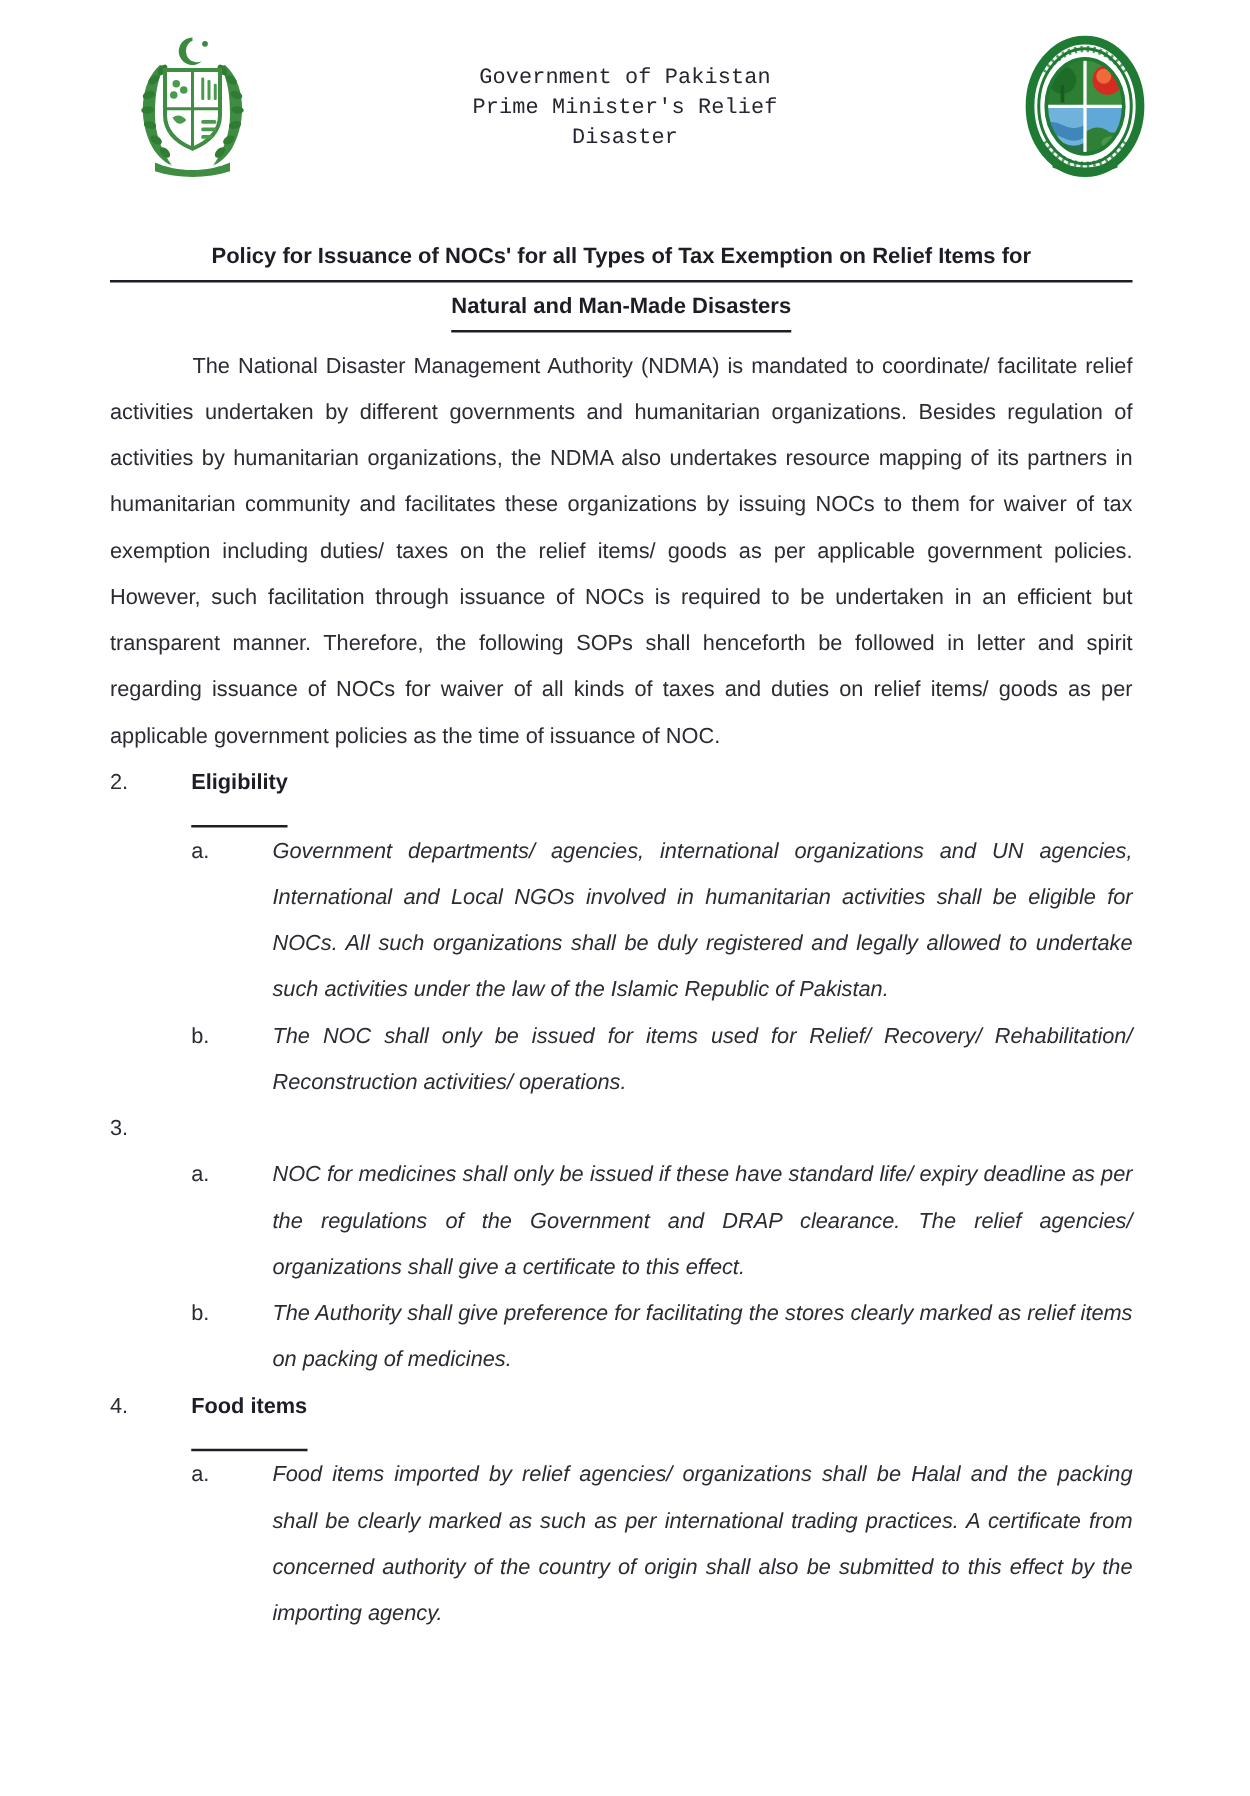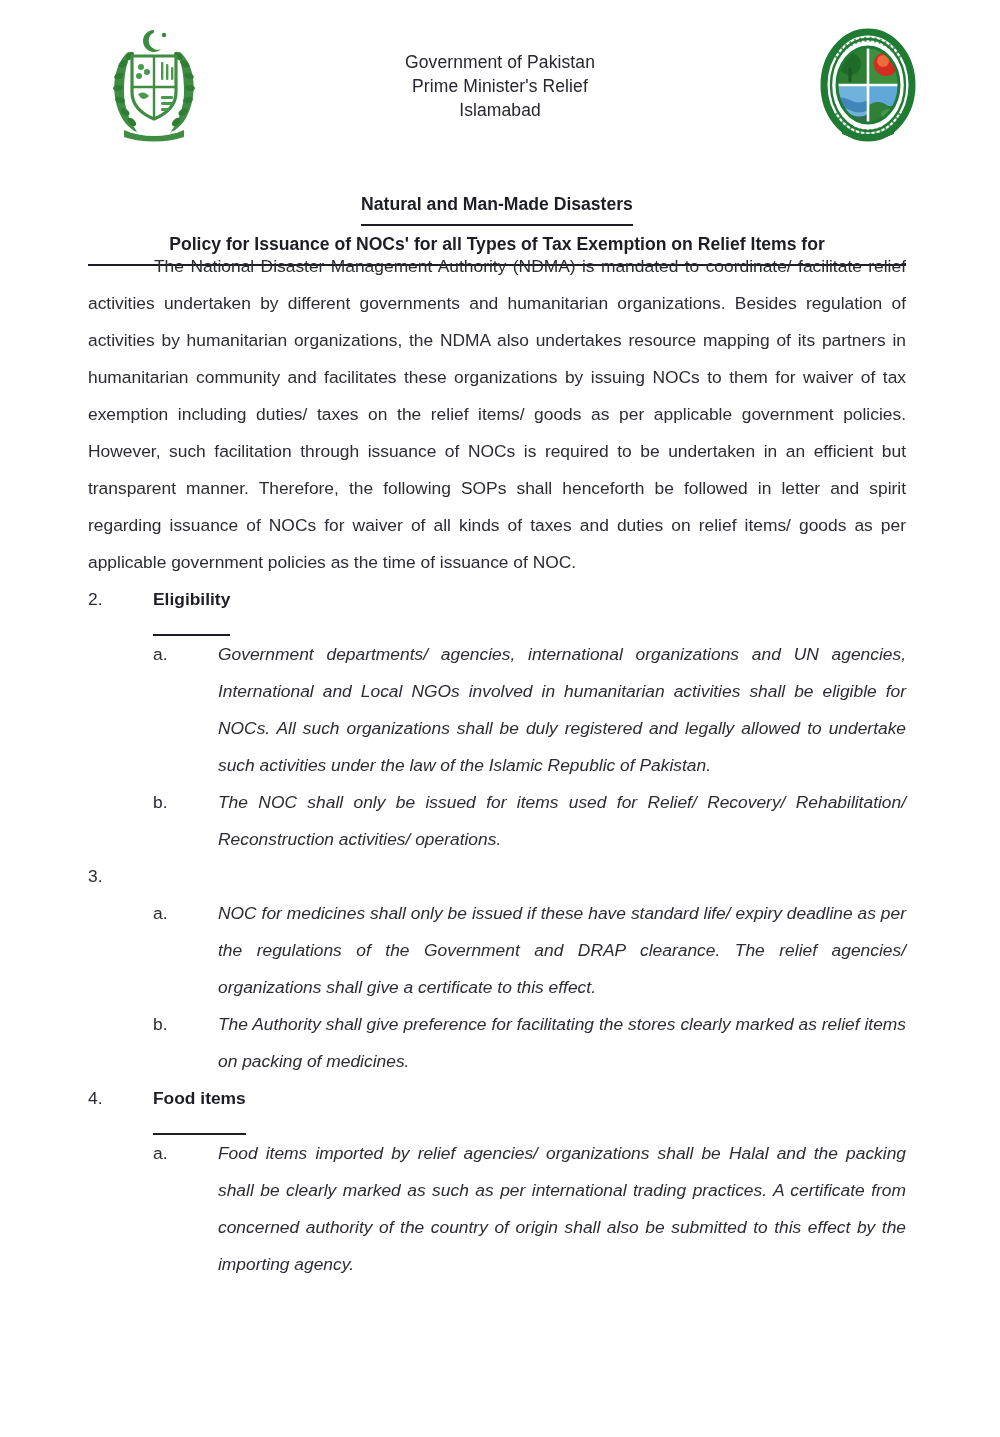--- a/index.html
+++ b/index.html
@@ -20,20 +20,21 @@
     position: relative;
     width: 1000px;
     height: 1437px;
     background: #ffffff;
   }
 
   
   .header {
     position: relative;
     height: 168px;
+    font-family: Liberation Mono, monospace;
   }
 
   .emblem-left {
     position: absolute;
     left: 98px;
     top: 26px;
     width: 112px;
     height: 116px;
   }
 
@@ -74,21 +75,21 @@
     display: inline-block;
     border-bottom: 2.6px solid #1d1d26;
     padding-bottom: 1px;
   }
   .doc-title .tline-1 { width: 818px; }
 
   
   .body-wrap {
     position: absolute;
     left: 88px;
-    top: 248px;
+    top: 274px;
     width: 818px;
   }
 
   p.para {
     margin: 0;
     font-size: 17.4px;
     line-height: 37px;
     text-align: justify;
     text-justify: inter-word;
     text-indent: 66px;
@@ -195,21 +196,21 @@
         </g>
 
         <path d="M26 104 C44 112 68 112 86 104 L86 111 C68 117 44 117 26 111 Z" fill="#3f8c43"></path>
         <path d="M32 106 L80 106" stroke="#ffffff" stroke-width="1.4" opacity="0.6"></path>
       </svg>
     </div>
 
     <div class="header-text">
       <div>Government of Pakistan</div>
       <div>Prime Minister's Relief</div>
-      <div>Islamabad</div>
+      <div>Disaster</div>
     </div>
 
     <div class="emblem-right">
       <svg viewBox="0 0 112 114" width="112" height="114" aria-hidden="true">
 
         <ellipse cx="56" cy="57" rx="44" ry="53" fill="none" stroke="#1f7a33" stroke-width="7"></ellipse>
         <ellipse cx="56" cy="57" rx="37" ry="46" fill="none" stroke="#1f7a33" stroke-width="2.4"></ellipse>
 
         <path d="M24 30 A40 47 0 0 1 88 30" fill="none" stroke="#1f7a33" stroke-width="5" stroke-dasharray="2 3" opacity="0.75"></path>
         <path d="M24 85 A40 47 0 0 0 88 85" fill="none" stroke="#1f7a33" stroke-width="5" stroke-dasharray="2 3" opacity="0.75"></path>
@@ -244,24 +245,24 @@
         <line x1="24" y1="57" x2="88" y2="57" stroke="#ffffff" stroke-width="2.6"></line>
         <ellipse cx="56" cy="57" rx="31" ry="38" fill="none" stroke="#1f7a33" stroke-width="3"></ellipse>
 
         <path d="M30 100 q26 12 52 0 l0 6 q-26 11 -52 0 z" fill="#1f7a33"></path>
       </svg>
     </div>
   </div>
 
   <div class="doc-title">
     <div>
+      <span class="tline tline-1">Policy for Issuance of NOCs' for all Types of Tax Exemption on Relief Items for</span>
+    </div>
+    <div>
       <span class="tline">Natural and Man-Made Disasters</span>
-    </div>
-    <div>
-      <span class="tline tline-1">Policy for Issuance of NOCs' for all Types of Tax Exemption on Relief Items for</span>
     </div>
   </div>
 
   <div class="body-wrap">
 
     <p class="para">The National Disaster Management Authority (NDMA) is mandated to coordinate/ facilitate relief activities undertaken by different governments and humanitarian organizations. Besides regulation of activities by humanitarian organizations, the NDMA also undertakes resource mapping of its partners in humanitarian community and facilitates these organizations by issuing NOCs to them for waiver of tax exemption including duties/ taxes on the relief items/ goods as per applicable government policies. However, such facilitation through issuance of NOCs is required to be undertaken in an efficient but transparent manner. Therefore, the following SOPs shall henceforth be followed in letter and spirit regarding issuance of NOCs for waiver of all kinds of taxes and duties on relief items/ goods as per applicable government policies as the time of issuance of NOC.</p>
 
     <div class="section">
       <span class="section-num">2.</span>
       <span class="section-title">Eligibility</span>

